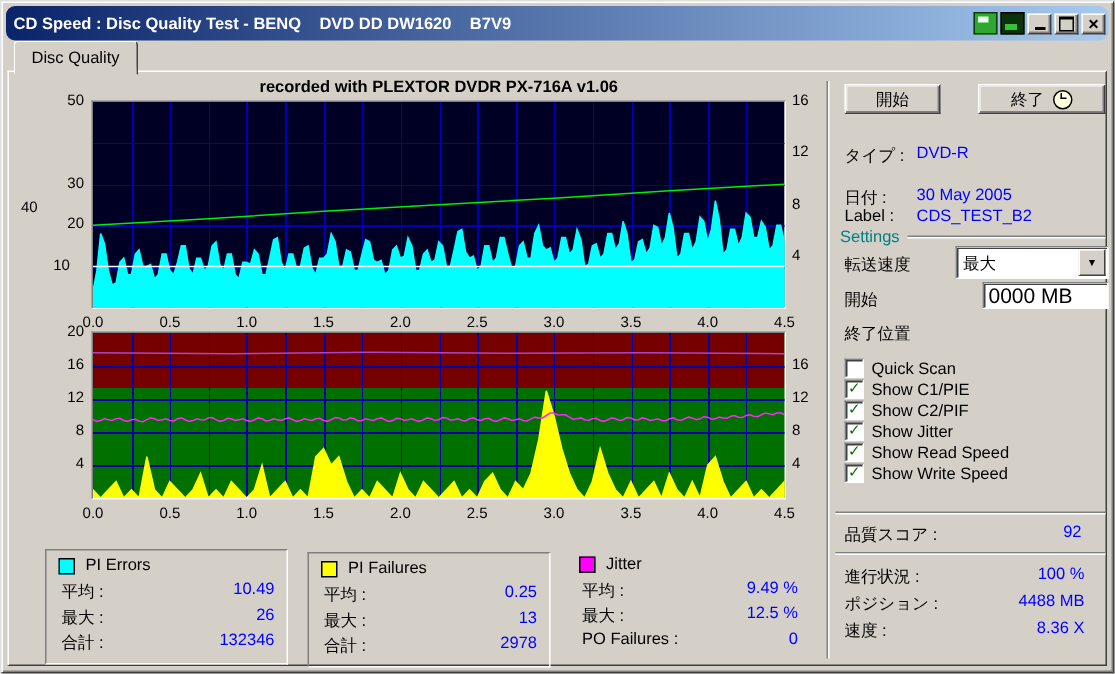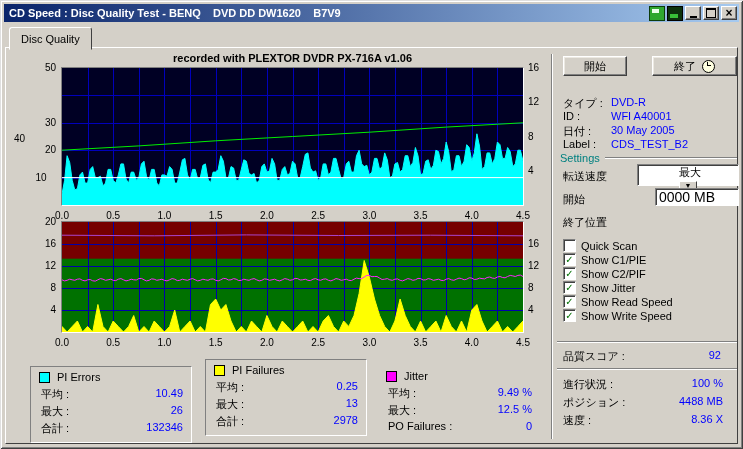--- a/index.html
+++ b/index.html
@@ -1,21 +1,21 @@
 <!DOCTYPE html>
 <html><head>
 <meta charset="utf-8">
 <style>
   html,body{margin:0;padding:0;background:#c0c0c0;}
   .window{position:relative;width:743px;height:449px;background:#d4d0c8;
     font-family:"Liberation Sans","DejaVu Sans",sans-serif;font-size:11px;color:#000;
     box-shadow:inset 1px 1px 0 #dfdfdf, inset -1px -1px 0 #404040, inset 2px 2px 0 #fff, inset -2px -2px 0 #808080;
     overflow:hidden;}
-  .titlebar{position:absolute;left:4px;top:4px;right:4px;height:18px;
-    background:linear-gradient(to right,#0a246a,#a6caf0);display:flex;align-items:center;padding-left:5px;}
+  .titlebar{position:absolute;left:4px;top:4px;right:4px;height:23px;
+    background:linear-gradient(to right,#0a246a,#a6caf0);display:flex;align-items:center;padding-left:5px;border-radius:6px;}
   .title-text{color:#fff;font-weight:bold;font-size:11px;white-space:pre;}
   .tb-right{margin-left:auto;display:flex;align-items:center;gap:2px;padding-right:2px;}
   .tbi{width:14px;height:13px;display:inline-block;position:relative;}
   .tbi1{background:#2fa82f;border:1px solid #0c3c0c;}
   .tbi1::after{content:"";position:absolute;left:2px;top:2px;width:7px;height:4px;background:#eaffea;}
   .tbi2{background:#0c320c;border:1px solid #000;}
   .tbi2::after{content:"";position:absolute;left:2px;bottom:2px;width:8px;height:4px;background:#38c038;}
   .tb-btn{width:16px;height:14px;padding:0;background:#d4d0c8;border:1px solid;border-color:#fff #404040 #404040 #fff;
     box-shadow:inset -1px -1px 0 #808080;display:flex;align-items:center;justify-content:center;cursor:default;}
   .min-glyph{width:7px;height:2px;background:#000;margin-top:7px;}
@@ -38,21 +38,21 @@
   .clock::before{content:"";position:absolute;left:4px;top:1px;width:1px;height:4px;background:#000;}
   .clock::after{content:"";position:absolute;left:4px;top:4px;width:4px;height:1px;background:#000;}
   .sechdr{position:absolute;display:flex;align-items:center;color:#008080;gap:5px;}
   .hline{flex:1;height:0;border-top:1px solid #808080;border-bottom:1px solid #fff;}
   .frow{position:absolute;left:563px;width:174px;display:flex;}
   .flab{width:48px;}
   .fval,.val{color:#0000ff;}
   .lab{position:absolute;}
   .rval{position:absolute;color:#0000ff;text-align:right;}
   .combo{position:absolute;background:#fff;border:1px solid;border-color:#808080 #fff #fff #808080;
-    box-shadow:inset 1px 1px 0 #404040;display:flex;align-items:center;flex-direction:column;}
+    box-shadow:inset 1px 1px 0 #404040;display:flex;align-items:center;}
   .combo-val{flex:1;padding-left:4px;}
   .combo-btn{width:16px;height:16px;margin:1px;background:#d4d0c8;border:1px solid;border-color:#fff #404040 #404040 #fff;
     display:flex;align-items:center;justify-content:center;}
   .arrow{font-size:7px;line-height:7px;}
   .tbx{position:absolute;height:16px;background:#fff;border:1px solid;border-color:#808080 #fff #fff #808080;
     box-shadow:inset 1px 1px 0 #404040;font-family:inherit;font-size:14px;padding:0 3px;color:#000;}
   .cb{position:absolute;display:flex;align-items:center;gap:5px;}
   .cbbox{width:11px;height:11px;background:#fff;border:1px solid;border-color:#808080 #fff #fff #808080;
     box-shadow:inset 1px 1px 0 #404040;display:flex;align-items:center;justify-content:center;}
   .cbmark{color:#007000;font-size:10px;font-weight:bold;line-height:10px;}
@@ -163,24 +163,20 @@
     </button>
     <button class="btn" style="left:652px;top:56px;width:85px;height:20px">
       <span>終了</span>
       <span class="clock"></span>
     </button>
 
     <div class="frow" style="top:96px">
       <span class="flab">タイプ :</span>
       <span class="fval">DVD-R</span>
     </div>
-    <div class="frow" style="top:110px">
-      <span class="flab">ID :</span>
-      <span class="fval">WFI A40001</span>
-    </div>
     <div class="frow" style="top:124px">
       <span class="flab">日付 :</span>
       <span class="fval">30 May 2005</span>
     </div>
     <div class="frow" style="top:138px">
       <span class="flab">Label :</span>
       <span class="fval">CDS_TEST_B2</span>
     </div>
 
     <div class="sechdr" style="left:560px;top:152px;width:177px">
@@ -262,21 +258,21 @@
       <div class="srow" style="top:37px">
         <span>最大 :</span>
         <span class="val">26</span>
       </div>
       <div class="srow" style="top:54px">
         <span>合計 :</span>
         <span class="val">132346</span>
       </div>
     </div>
 
-    <div class="statbox" style="left:205px;top:359px;width:160px;height:75px">
+    <div class="statbox" style="left:205px;top:368px;width:160px;height:75px">
       <div class="legend">
         <span class="swatch" style="background: rgb(255, 255, 0);"></span>
         <span>PI Failures</span>
       </div>
       <div class="srow" style="top:20px">
         <span>平均 :</span>
         <span class="val">0.25</span>
       </div>
       <div class="srow" style="top:37px">
         <span>最大 :</span>

